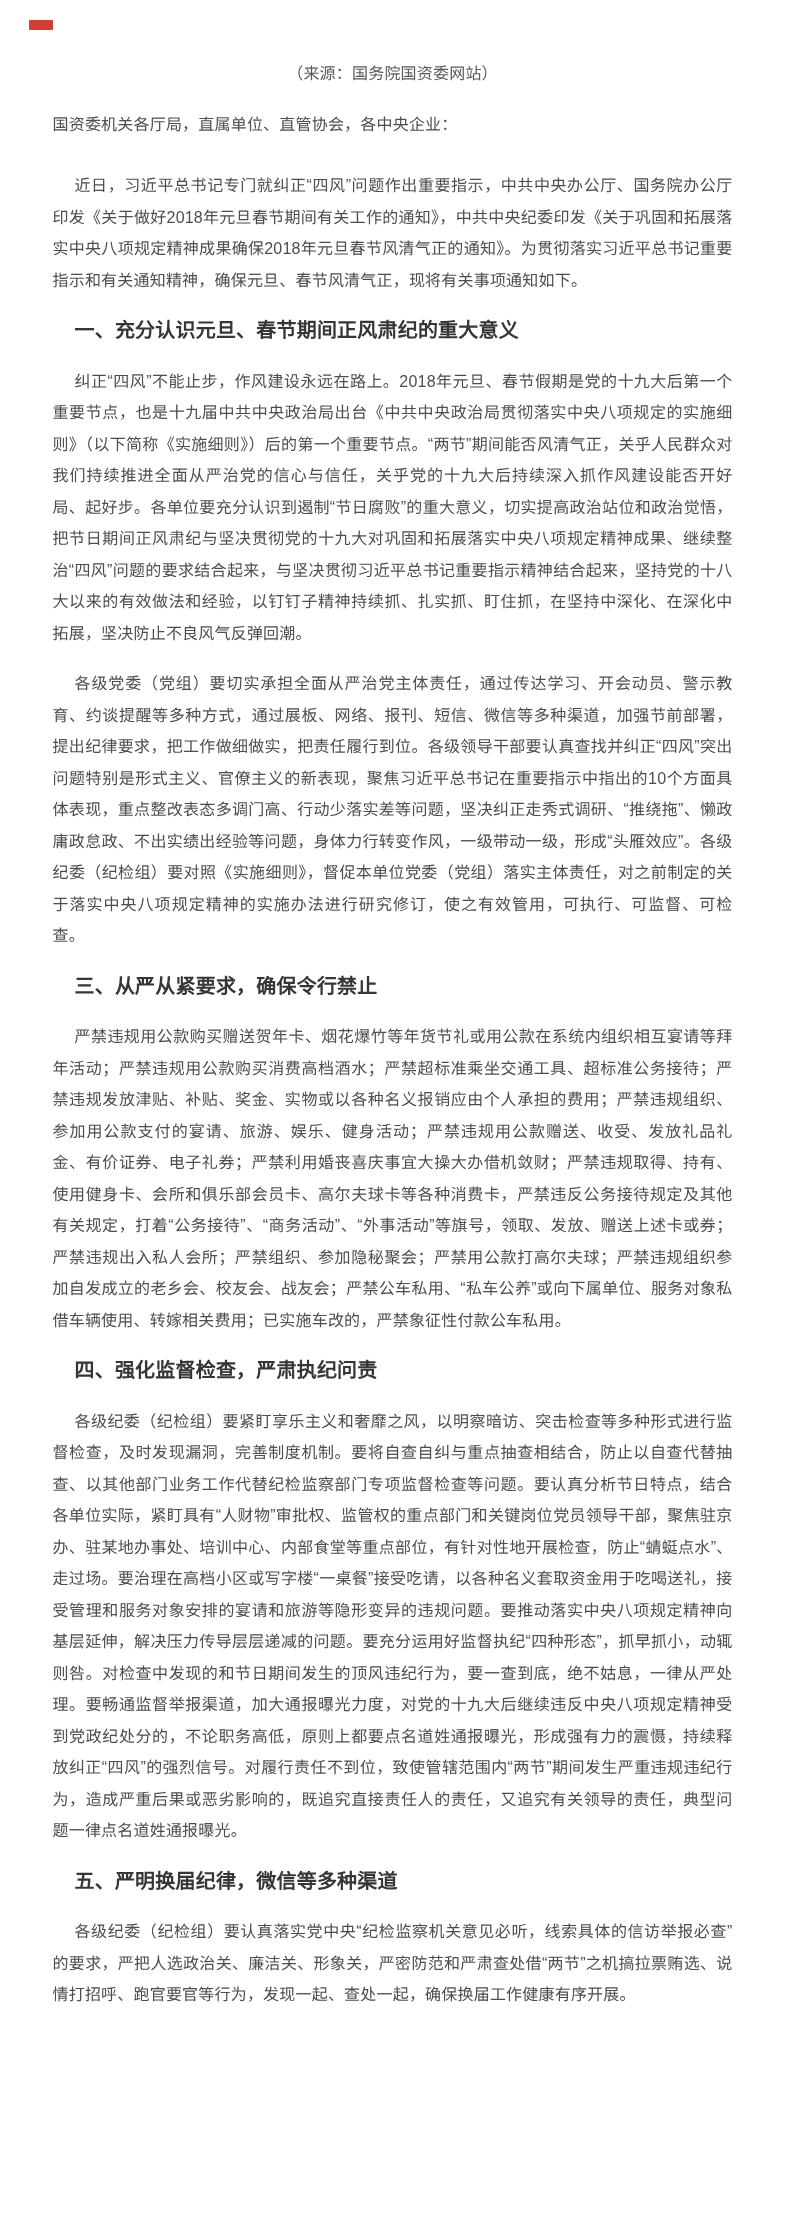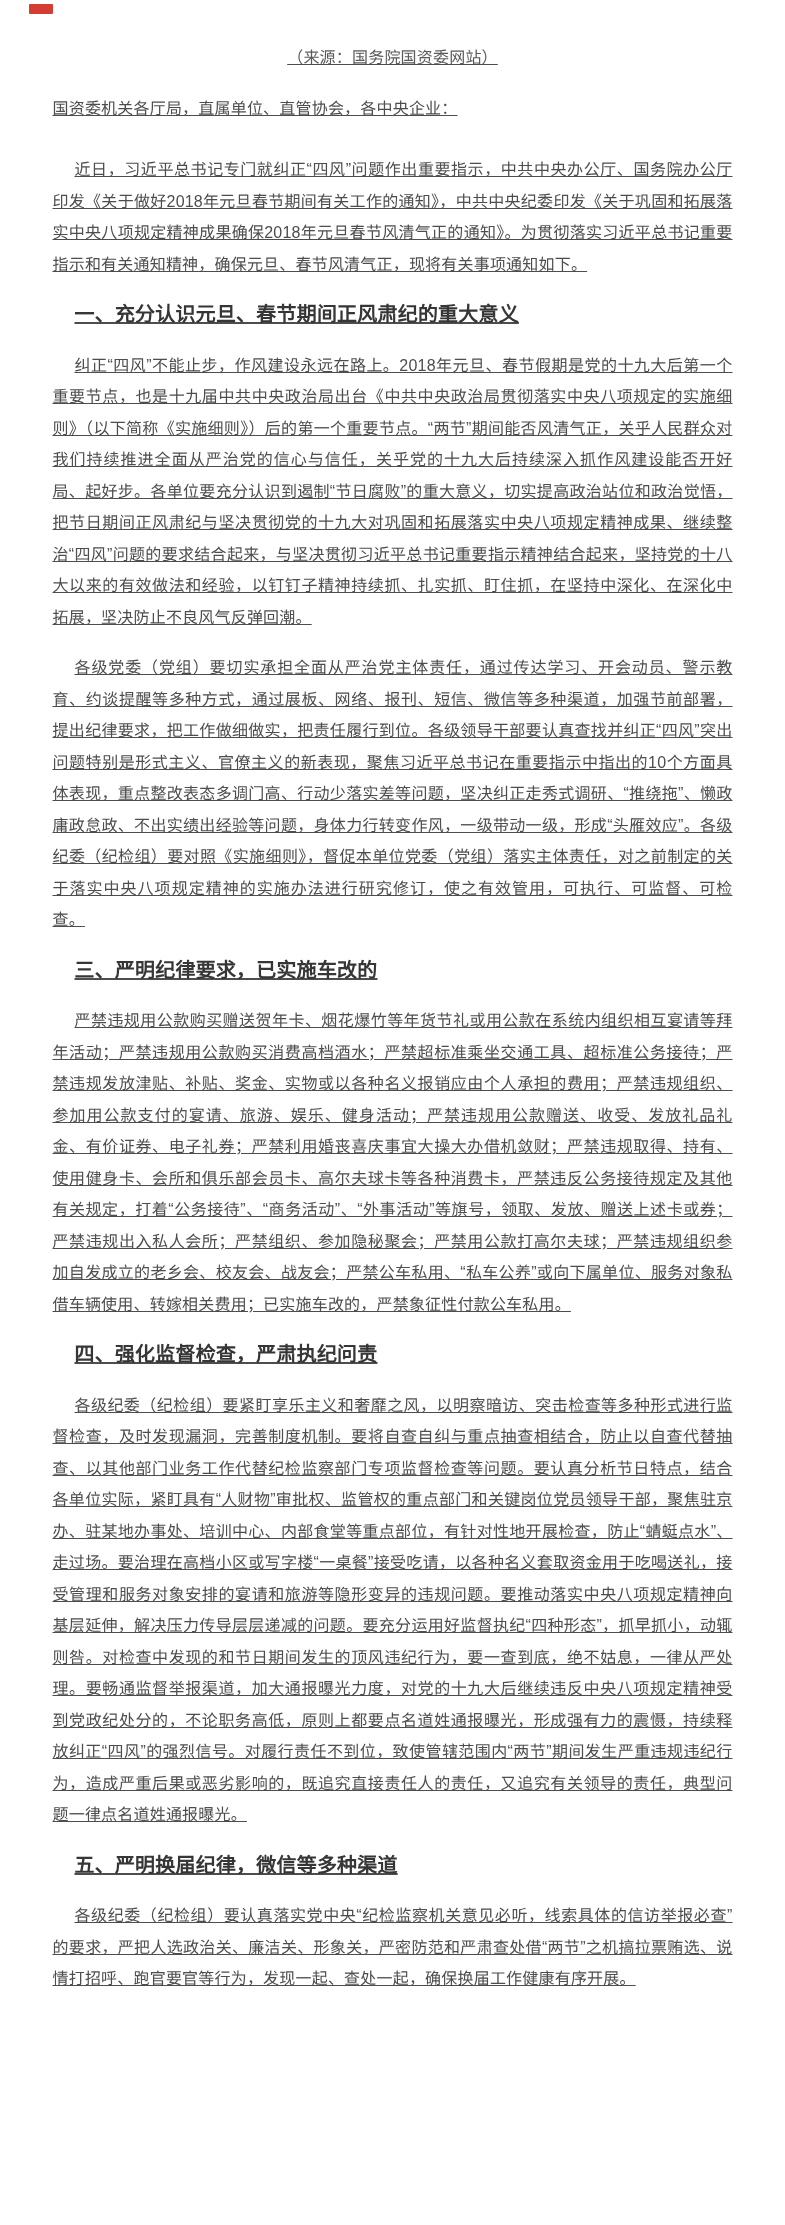--- a/index.html
+++ b/index.html
@@ -15,29 +15,28 @@
     position: absolute;
     left: 29px;
     top: 4px;
     width: 24px;
     height: 10px;
     background: #d43d33;
     border-radius: 1px;
   }
   .content {
     width: 680px;
-    margin: 0 auto;
+    margin: 16px auto;
     padding-top: 42px;
     padding-bottom: 16px;
     font-size: 16px;
     line-height: 31.5px;
     color: #4d4d4d;
     text-align: justify;
     letter-spacing: 0.2px;
-    text-decoration: underline;
   }
   .source-line {
     text-align: center;
     color: #5a5a5a;
     margin: 0 0 19px 0;
   }
   .salutation {
     margin: 0 0 30px 0;
     text-indent: 0;
   }
@@ -64,21 +63,21 @@
     <p class="source-line">（来源：国务院国资委网站）</p>
     <p class="salutation">国资委机关各厅局，直属单位、直管协会，各中央企业：</p>
 
     <p class="para">近日，习近平总书记专门就纠正“四风”问题作出重要指示，中共中央办公厅、国务院办公厅印发《关于做好2018年元旦春节期间有关工作的通知》，中共中央纪委印发《关于巩固和拓展落实中央八项规定精神成果确保2018年元旦春节风清气正的通知》。为贯彻落实习近平总书记重要指示和有关通知精神，确保元旦、春节风清气正，现将有关事项通知如下。</p>
 
     <h2 class="section-heading">一、充分认识元旦、春节期间正风肃纪的重大意义</h2>
     <p class="para">纠正“四风”不能止步，作风建设永远在路上。2018年元旦、春节假期是党的十九大后第一个重要节点，也是十九届中共中央政治局出台《中共中央政治局贯彻落实中央八项规定的实施细则》（以下简称《实施细则》）后的第一个重要节点。“两节”期间能否风清气正，关乎人民群众对我们持续推进全面从严治党的信心与信任，关乎党的十九大后持续深入抓作风建设能否开好局、起好步。各单位要充分认识到遏制“节日腐败”的重大意义，切实提高政治站位和政治觉悟，把节日期间正风肃纪与坚决贯彻党的十九大对巩固和拓展落实中央八项规定精神成果、继续整治“四风”问题的要求结合起来，与坚决贯彻习近平总书记重要指示精神结合起来，坚持党的十八大以来的有效做法和经验，以钉钉子精神持续抓、扎实抓、盯住抓，在坚持中深化、在深化中拓展，坚决防止不良风气反弹回潮。</p>
 
     <p class="para">各级党委（党组）要切实承担全面从严治党主体责任，通过传达学习、开会动员、警示教育、约谈提醒等多种方式，通过展板、网络、报刊、短信、微信等多种渠道，加强节前部署，提出纪律要求，把工作做细做实，把责任履行到位。各级领导干部要认真查找并纠正“四风”突出问题特别是形式主义、官僚主义的新表现，聚焦习近平总书记在重要指示中指出的10个方面具体表现，重点整改表态多调门高、行动少落实差等问题，坚决纠正走秀式调研、“推绕拖”、懒政庸政怠政、不出实绩出经验等问题，身体力行转变作风，一级带动一级，形成“头雁效应”。各级纪委（纪检组）要对照《实施细则》，督促本单位党委（党组）落实主体责任，对之前制定的关于落实中央八项规定精神的实施办法进行研究修订，使之有效管用，可执行、可监督、可检查。</p>
 
-    <h2 class="section-heading">三、严明纪律要求，已实施车改的</h2>
+    <h2 class="section-heading">三、从严从紧要求，确保令行禁止</h2>
     <p class="para">严禁违规用公款购买赠送贺年卡、烟花爆竹等年货节礼或用公款在系统内组织相互宴请等拜年活动；严禁违规用公款购买消费高档酒水；严禁超标准乘坐交通工具、超标准公务接待；严禁违规发放津贴、补贴、奖金、实物或以各种名义报销应由个人承担的费用；严禁违规组织、参加用公款支付的宴请、旅游、娱乐、健身活动；严禁违规用公款赠送、收受、发放礼品礼金、有价证券、电子礼券；严禁利用婚丧喜庆事宜大操大办借机敛财；严禁违规取得、持有、使用健身卡、会所和俱乐部会员卡、高尔夫球卡等各种消费卡，严禁违反公务接待规定及其他有关规定，打着“公务接待”、“商务活动”、“外事活动”等旗号，领取、发放、赠送上述卡或券；严禁违规出入私人会所；严禁组织、参加隐秘聚会；严禁用公款打高尔夫球；严禁违规组织参加自发成立的老乡会、校友会、战友会；严禁公车私用、“私车公养”或向下属单位、服务对象私借车辆使用、转嫁相关费用；已实施车改的，严禁象征性付款公车私用。</p>
 
     <h2 class="section-heading">四、强化监督检查，严肃执纪问责</h2>
     <p class="para">各级纪委（纪检组）要紧盯享乐主义和奢靡之风，以明察暗访、突击检查等多种形式进行监督检查，及时发现漏洞，完善制度机制。要将自查自纠与重点抽查相结合，防止以自查代替抽查、以其他部门业务工作代替纪检监察部门专项监督检查等问题。要认真分析节日特点，结合各单位实际，紧盯具有“人财物”审批权、监管权的重点部门和关键岗位党员领导干部，聚焦驻京办、驻某地办事处、培训中心、内部食堂等重点部位，有针对性地开展检查，防止“蜻蜓点水”、走过场。要治理在高档小区或写字楼“一桌餐”接受吃请，以各种名义套取资金用于吃喝送礼，接受管理和服务对象安排的宴请和旅游等隐形变异的违规问题。要推动落实中央八项规定精神向基层延伸，解决压力传导层层递减的问题。要充分运用好监督执纪“四种形态”，抓早抓小，动辄则咎。对检查中发现的和节日期间发生的顶风违纪行为，要一查到底，绝不姑息，一律从严处理。要畅通监督举报渠道，加大通报曝光力度，对党的十九大后继续违反中央八项规定精神受到党政纪处分的，不论职务高低，原则上都要点名道姓通报曝光，形成强有力的震慑，持续释放纠正“四风”的强烈信号。对履行责任不到位，致使管辖范围内“两节”期间发生严重违规违纪行为，造成严重后果或恶劣影响的，既追究直接责任人的责任，又追究有关领导的责任，典型问题一律点名道姓通报曝光。</p>
 
     <h2 class="section-heading">五、严明换届纪律，微信等多种渠道</h2>
     <p class="para">各级纪委（纪检组）要认真落实党中央“纪检监察机关意见必听，线索具体的信访举报必查”的要求，严把人选政治关、廉洁关、形象关，严密防范和严肃查处借“两节”之机搞拉票贿选、说情打招呼、跑官要官等行为，发现一起、查处一起，确保换届工作健康有序开展。</p>
   </div>
 </div>
 

